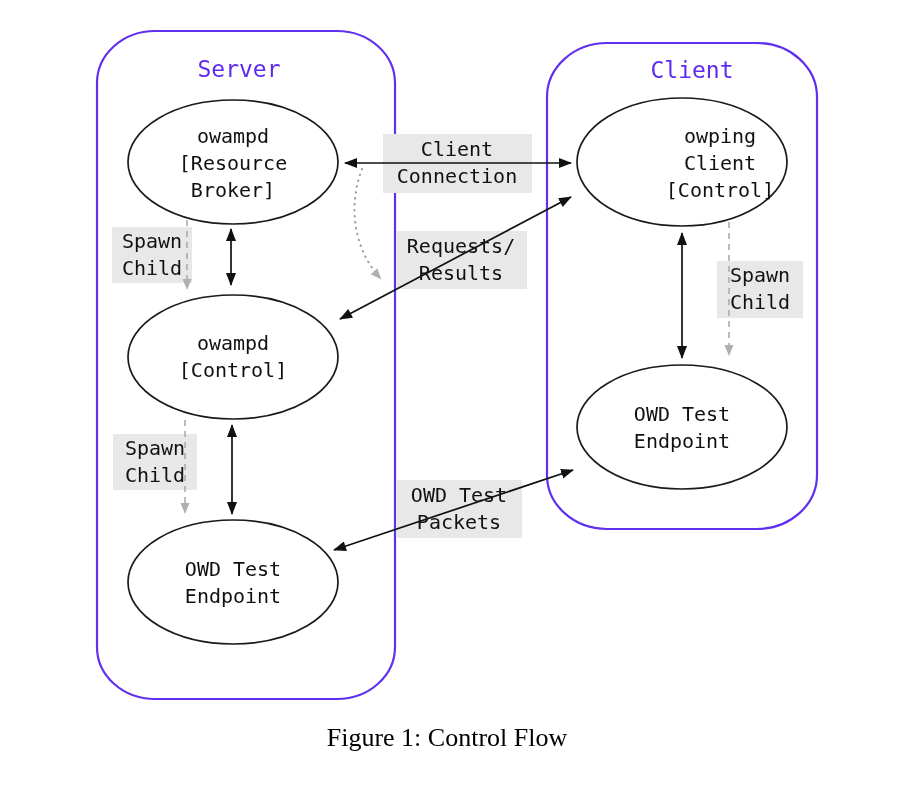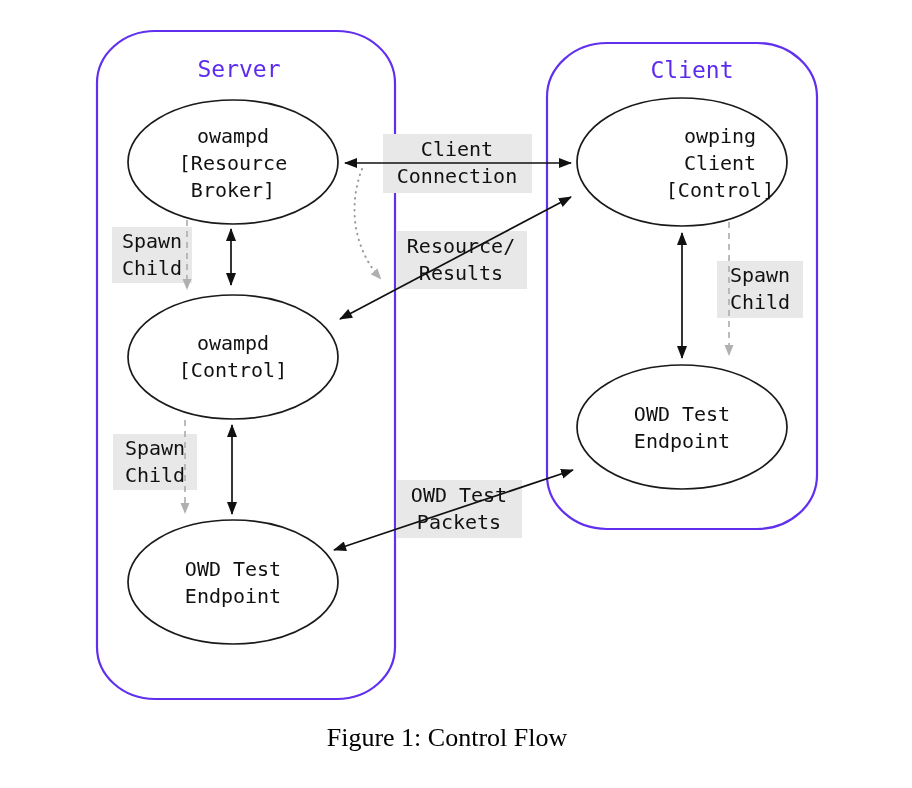--- a/index.html
+++ b/index.html
@@ -135,21 +135,21 @@
   <div class="txt" style="left:233px; top:583px;">OWD Test
 Endpoint</div>
   <div class="txt" style="left:720px; top:163px;">owping
 Client
 [Control]</div>
   <div class="txt" style="left:682px; top:428px;">OWD Test
 Endpoint</div>
 
   <div class="txt" style="left:457px; top:163px;">Client
 Connection</div>
-  <div class="txt" style="left:461px; top:260px;">Resource/
+  <div class="txt" style="left:461px; top:260px;">Requests/
 Results</div>
   <div class="txt" style="left:459px; top:509px;">OWD Test
 Packets</div>
   <div class="txt" style="left:152px; top:255px;">Spawn
 Child</div>
   <div class="txt" style="left:155px; top:462px;">Spawn
 Child</div>
   <div class="txt" style="left:760px; top:289px;">Spawn
 Child</div>
 

